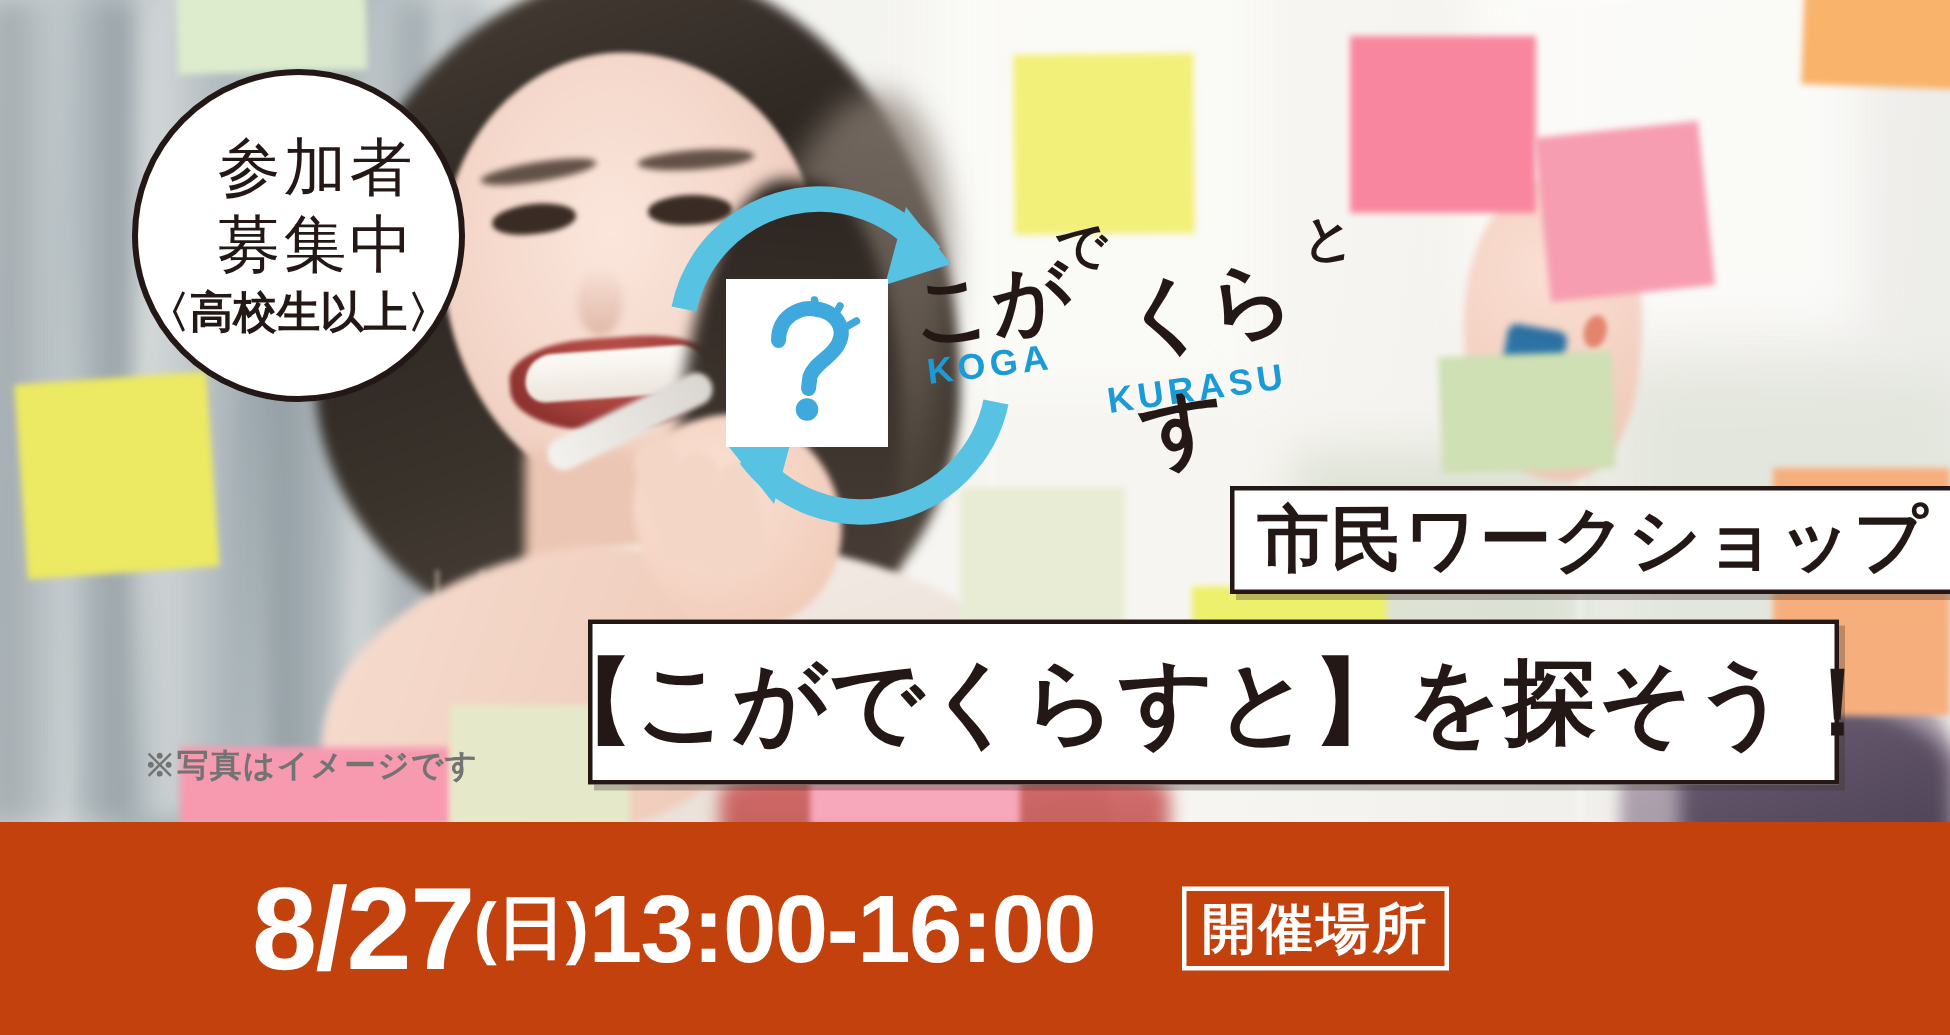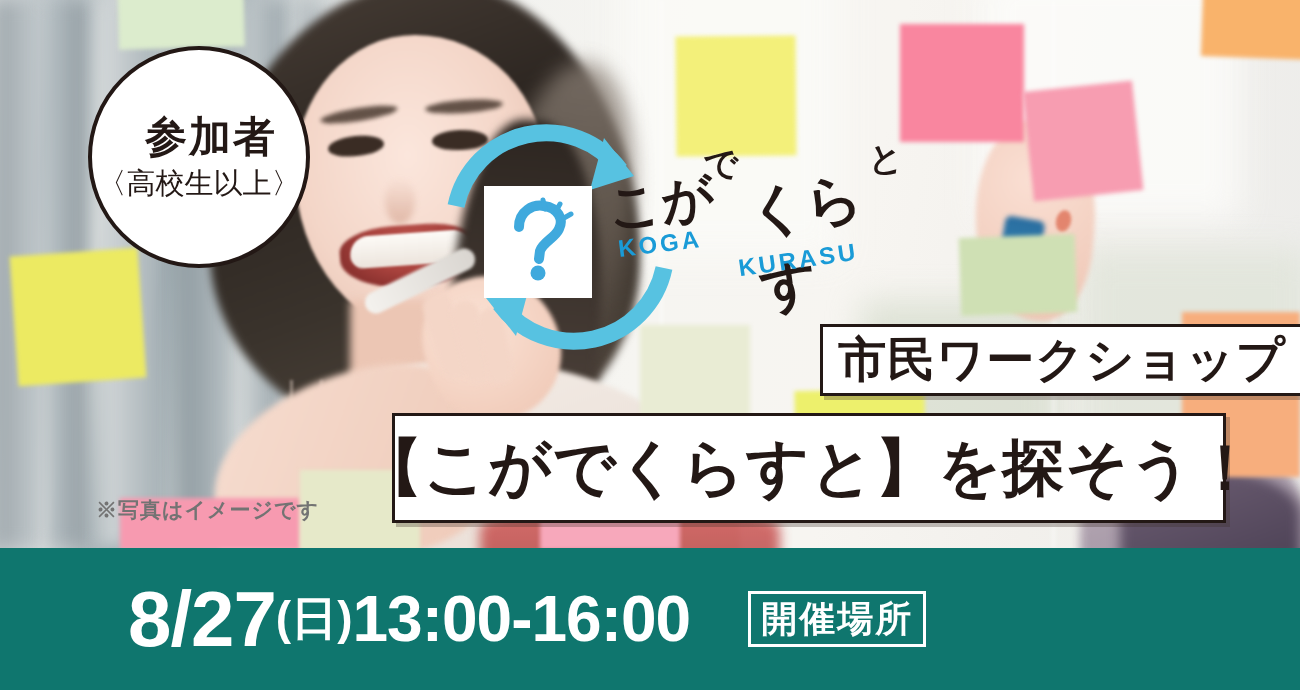--- a/index.html
+++ b/index.html
@@ -138,23 +138,23 @@
   
   .note{ position:absolute; filter:blur(2.2px); }
 
   
   .badge{
     position:absolute; left:88px; top:46px; width:222px; height:222px;
     border-radius:50%; background:#ffffff; border:4px solid #231815;
     display:flex; flex-direction:column; align-items:center; justify-content:center;
     color:#231815; line-height:1;
   }
-  .badge-l1,.badge-l2{ font-size:42px; font-weight:bold; letter-spacing:2px;margin-left:24px; }
+  .badge-l1,.badge-l2{ font-size:42px; font-weight:normal; letter-spacing:2px;margin-left:24px; }
   .badge-l2{ margin-top:9px; }
-  .badge-l3{ font-size:29px; font-weight:normal; margin-top:11px; letter-spacing:0px;}
+  .badge-l3{ font-size:29px; font-weight:bold; margin-top:11px; letter-spacing:0px;}
 
   .logo{ position:absolute; left:432px; top:118px; width:480px; height:240px; }
   .logo-card{
     position:absolute; left:52px; top:68px; width:108px; height:112px;
     background:#ffffff; display:flex; align-items:center; justify-content:center;
   }
   .logo-jp{
     position:absolute; color:#231815; font-weight:bold;
     font-family:"Liberation Sans", sans-serif;
   }
@@ -170,21 +170,21 @@
   #tb-main{ left:392px; top:413px; width:834px; height:110px; font-size:62px; letter-spacing:1px;}
 
   .photonote{
     position:absolute; left:96px; top:496px;
     font-size:21px; font-weight:bold; color:#737373; letter-spacing:1px;
   }
 
   
   .bottombar{
     position:absolute; left:0; top:548px; width:1300px; height:142px;
-    background:#0f766e; display:flex; align-items:center; color:#ffffff;
+    background:#c2410c; display:flex; align-items:center; color:#ffffff;padding-left:40px;
   }
   .bb-date{ margin-left:128px; font-size:78px; font-weight:bold; letter-spacing:-1px; line-height:1; }
   .bb-dow{ font-size:46px; font-weight:bold; }
   .bb-time{ font-size:64px; font-weight:bold; letter-spacing:-1px; }
   .bb-placelabel{
     margin-left:58px; border:3px solid #ffffff; padding:5px 10px;
     font-size:36px; font-weight:bold; letter-spacing:2px; line-height:1.1;text-align:center;
   }
   .bb-place{ margin-left:22px; font-size:52px; font-weight:bold; letter-spacing:2px;}
 </style>
@@ -257,20 +257,21 @@
         <div class="note" style="left: 795px; top: 390px; width: 130px; height: 70px; background: rgb(237, 240, 108); transform: rotate(-1deg);"></div>
         <div class="note" style="left: 640px; top: 325px; width: 110px; height: 105px; background: rgb(233, 236, 212); transform: rotate(0deg);"></div>
         <div class="note" style="left: 120px; top: 498px; width: 180px; height: 52px; background: rgb(247, 154, 176); transform: rotate(0deg);"></div>
         <div class="note" style="left: 540px; top: 498px; width: 140px; height: 52px; background: rgb(247, 168, 187); transform: rotate(0deg);"></div>
         <div class="note" style="left: 300px; top: 470px; width: 120px; height: 80px; background: rgb(230, 233, 201); transform: rotate(0deg);"></div>
       </div>
   </div>
 
   <div class="badge">
     <div class="badge-l1">参加者</div>
+    <div class="badge-l2">募集中</div>
     <div class="badge-l3">〈高校生以上〉</div>
   </div>
 
   <div class="logo">
     <svg width="480" height="240" viewBox="0 0 480 240" style="position:absolute;left:0;top:0">
       <path d="M24 88 A92 92 0 0 1 188 52" fill="none" stroke="#57C2E1" stroke-width="17" stroke-linecap="butt"></path>
       <polygon points="172,20 202,58 158,72" fill="#57C2E1"></polygon>
       <path d="M232 150 A92 92 0 0 1 68 186" fill="none" stroke="#57C2E1" stroke-width="17" stroke-linecap="butt"></path>
       <polygon points="84,218 54,180 98,166" fill="#57C2E1"></polygon>
     </svg>

